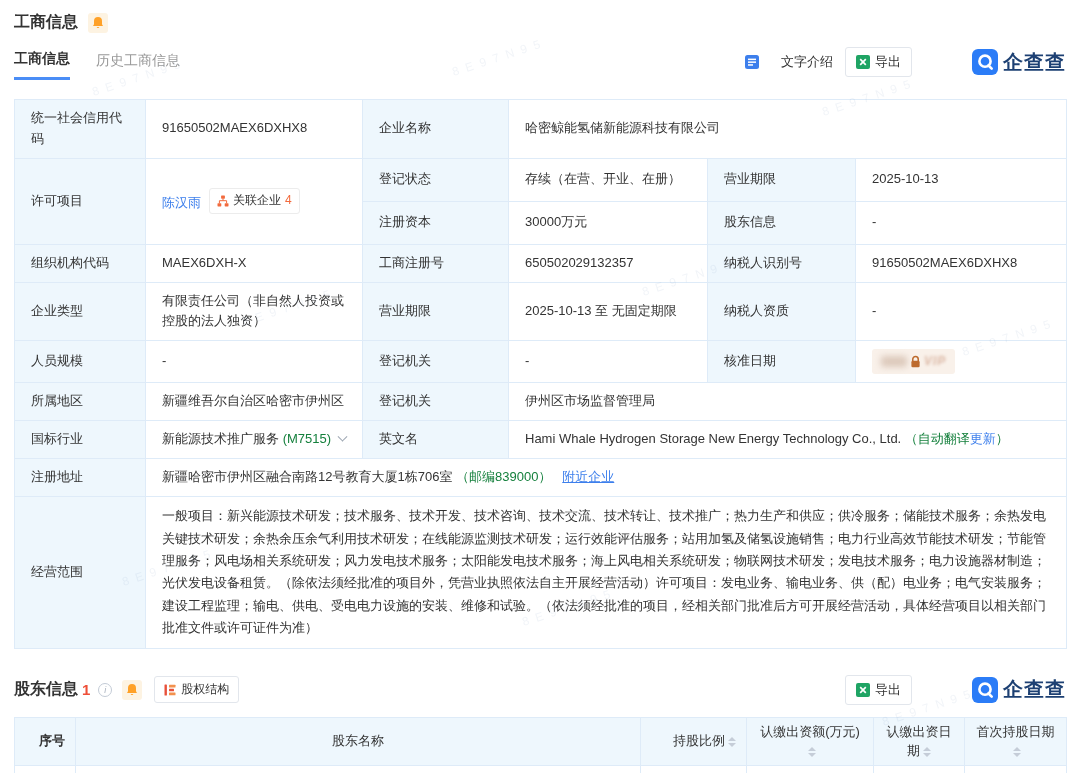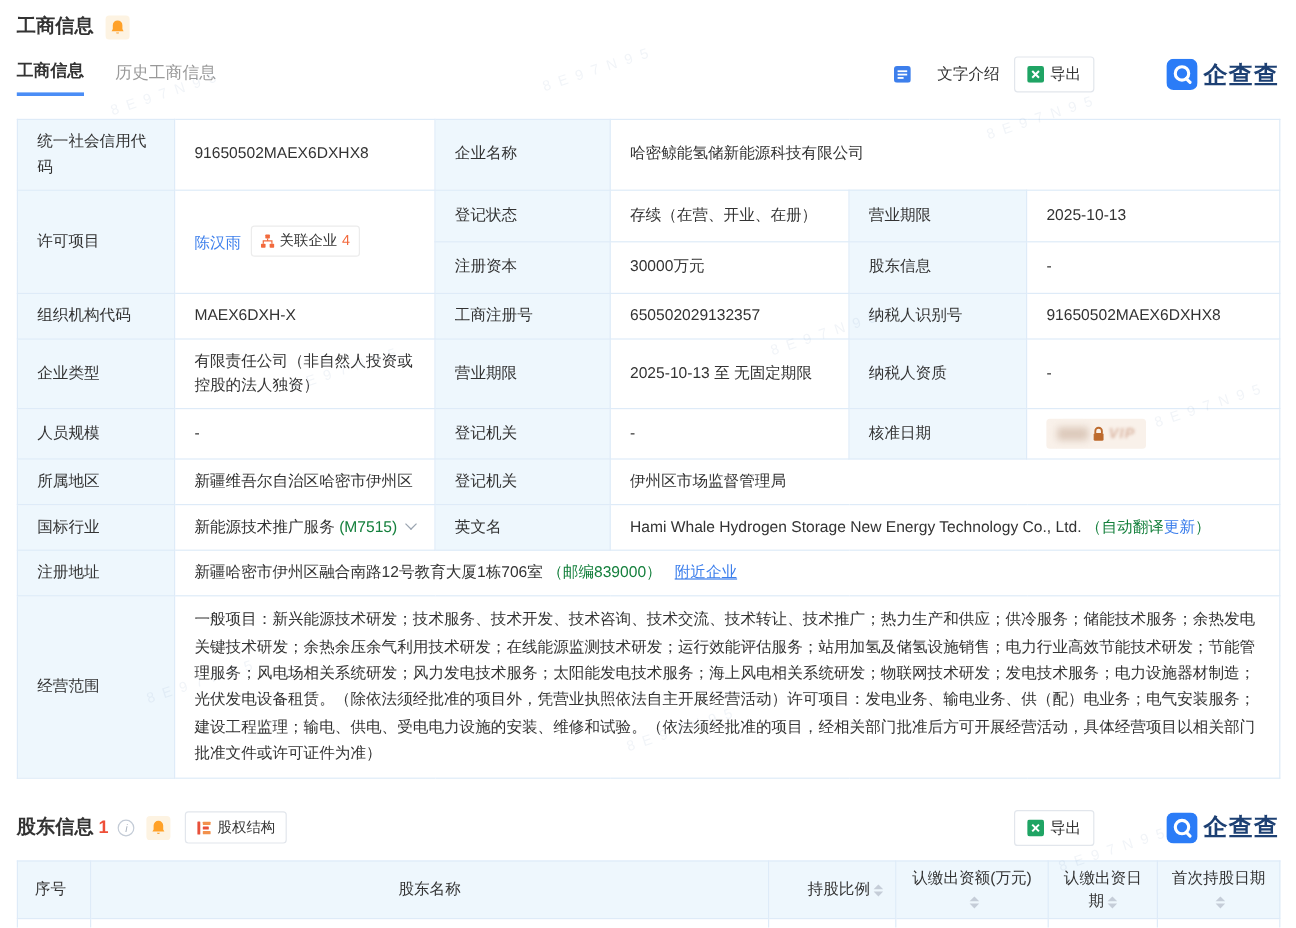--- a/index.html
+++ b/index.html
@@ -56,21 +56,21 @@
               padding:3px 9px; cursor:pointer; }
   .blur-blob { width:26px; height:11px; background:#dcc9bb; border-radius:2px; filter:blur(3px); }
   .vip-txt { color:#dbb7a4; font-size:12px; font-weight:700; font-style:italic; letter-spacing:1px; filter:blur(1.5px); }
 
   
   .sh-head { display:flex; align-items:center; margin-top:26px; }
   .btn.sm { padding:4px 9px; font-size:12px; margin-left:12px; }
   table.sh { width:1052px; border-collapse:collapse; table-layout:fixed; margin-top:12px; font-size:13px; }
   table.sh th, table.sh td { border:1px solid #deebf8; font-weight:400; line-height:1.5; }
   table.sh thead th { background:#eef7fd; height:32px; padding:4px 10px; text-align:center; color:#333; }
-  table.sh thead th.first { text-align:center; padding-left:4px; }
+  table.sh thead th.first { text-align:left; padding-left:24px;font-weight:bold; }
   table.sh td { background:#fff; height:74px; padding:8px 10px; text-align:center; }
   .sort { display:inline-flex; flex-direction:column; margin-left:3px; vertical-align:middle; line-height:0; }
   .sort i { width:0; height:0; border-left:4px solid transparent; border-right:4px solid transparent; display:block; }
   .sort .up { border-bottom:4px solid #c5cdd8; margin-bottom:2px; }
   .sort .dn { border-top:4px solid #c5cdd8; }
   .ratio { text-align:right !important; padding-right:12px !important; }
 </style>
 </head>
 <body>
 

